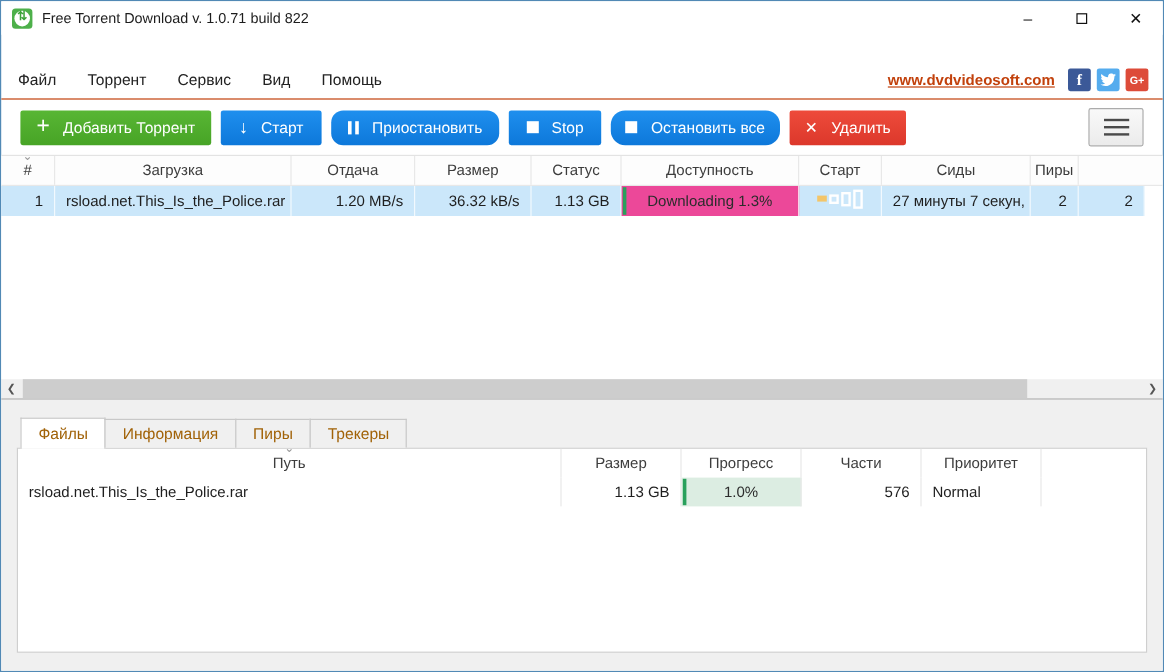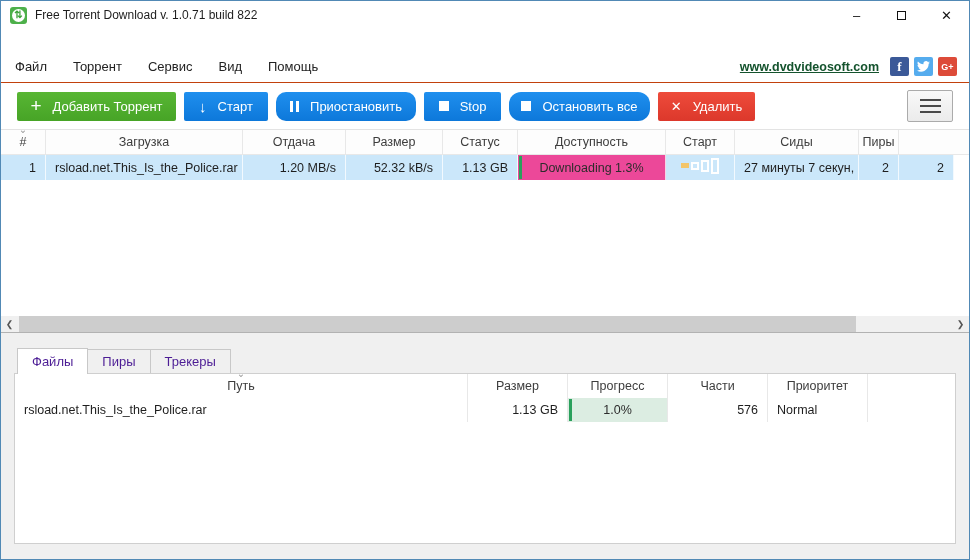--- a/index.html
+++ b/index.html
@@ -12,21 +12,21 @@
   .app-icon-circle { width:13px; height:13px; background:#fff; border-radius:50%; display:flex; align-items:center; justify-content:center; font-size:10px; color:#3da33a; line-height:1; font-weight:bold; }
   .title { margin-left:8px; font-size:12px; color:#1d1d1d; }
   .win-controls { margin-left:auto; display:flex; height:28px; }
   .win-btn { width:45px; height:28px; display:flex; align-items:center; justify-content:center; font-size:13px; color:#111; cursor:default; }
   .max-box { width:9px; height:9px; border:1px solid #111; display:inline-block; }
 
   
   .menubar { height:32px; display:flex; align-items:center; padding:0 12px; border-bottom:1px solid #c2410c; flex:none;margin-top:22px; }
   .menu-item { font-size:13px; color:#222; margin-right:22px; padding:2px 2px; }
   .menu-right { margin-left:auto; display:flex; align-items:center; gap:5px; }
-  .site-link { font-size:12.5px; color:#14532d; text-decoration:underline; font-weight:bold; margin-right:6px; }
+  .site-link { font-size:12.5px; color:#c2410c; text-decoration:underline; font-weight:bold; margin-right:6px; }
   .soc { width:19px; height:19px; border-radius:2px; display:flex; align-items:center; justify-content:center; color:#fff; }
   .soc.fb { background:#3b5998; font-size:13px; font-weight:bold; font-family:"Liberation Serif", serif; }
   .soc.tw { background:#55acee; }
   .soc.gp { background:#dd4b39; font-size:9px; font-weight:bold; }
 
   
   .toolbar { height:47px; display:flex; align-items:center; padding:0 16px; gap:8px; border-bottom:1px solid #e3e3e3; flex:none; }
   .tbtn { height:29px; border-radius:2px; border:none; color:#fff; font-size:13px; font-family:"Liberation Sans", sans-serif; display:flex; align-items:center; justify-content:center; gap:11px; cursor:pointer; }
   .tbtn .ic { display:flex; align-items:center; justify-content:center; }
   .btn-green { background:linear-gradient(#58b634,#47a426); width:159px; }
@@ -65,21 +65,21 @@
 
   
   .hscroll { height:17px; background:#f0f0f0; position:relative; border-bottom:1px solid #b2b2b2; flex:none; }
   .hs-arrow { position:absolute; top:0; width:17px; height:16px; display:flex; align-items:center; justify-content:center; font-size:9px; color:#555; }
   .hs-left { left:0; } .hs-right { right:0; }
   .hs-thumb { position:absolute; left:18px; top:0; width:837px; height:16px; background:#cdcdcd; }
 
   
   .bottom { height:226px; background:#f0f0f0; flex:none; padding-top:14px; }
   .tabs-row { display:flex; margin-left:16px; height:26px; align-items:flex-end; position:relative; z-index:2; }
-  .tab { border:1px solid #c8c8c8; border-bottom:none; background:#f0f0f0; font-size:13px; color:#4c1d95; display:flex; align-items:center; justify-content:center; height:24px; padding:0 14px; margin-right:-1px; }
+  .tab { border:1px solid #c8c8c8; border-bottom:none; background:#f0f0f0; font-size:13px; color:#a16207; display:flex; align-items:center; justify-content:center; height:24px; padding:0 14px; margin-right:-1px; }
   .tab.active { background:#fff; height:26px; margin-bottom:-1px; padding-bottom:1px; }
   .tab-content { margin:0 13px; height:171px; background:#fff; border:1px solid #cfcfcf; position:relative; z-index:1; }
 
   
   .grid-files { display:grid; grid-template-columns:453px 100px 100px 100px 100px 1fr; }
   .fhead { height:24px; }
   .fhead .hc { position:relative; display:flex; align-items:center; justify-content:center; font-size:12.5px; color:#3d3d3d; border-right:1px solid #e8e8e8; white-space:nowrap; }
   .fhead .hc:last-child { border-right:none; }
   .frow { height:24px; font-size:12.5px; color:#1e1e1e; }
   .frow .tc { display:flex; align-items:center; border-right:1px solid #e8e8e8; white-space:nowrap; overflow:hidden; }
@@ -175,21 +175,21 @@
     <div class="hc">Старт</div>
     <div class="hc">Сиды</div>
     <div class="hc">Пиры</div>
     <div class="hc"></div>
   </div>
 
   <div class="trow grid-main">
     <div class="tc ar">1</div>
     <div class="tc al">rsload.net.This_Is_the_Police.rar</div>
     <div class="tc ar">1.20 MB/s</div>
-    <div class="tc ar">52.32 kB/s</div>
+    <div class="tc ar">36.32 kB/s</div>
     <div class="tc ar">1.13 GB</div>
     <div class="tc status-cell">
       <span class="status-bar"></span>
       <span>Downloading 1.3%</span>
     </div>
     <div class="tc avail-cell">
       <b class="ab1"></b>
       <b class="ab2"></b>
       <b class="ab3"></b>
       <b class="ab4"></b>
@@ -204,20 +204,21 @@
 
   <div class="hscroll">
     <span class="hs-arrow hs-left">❮</span>
     <span class="hs-thumb"></span>
     <span class="hs-arrow hs-right">❯</span>
   </div>
 
   <div class="bottom">
     <div class="tabs-row">
       <div class="tab active">Файлы</div>
+      <div class="tab">Информация</div>
       <div class="tab">Пиры</div>
       <div class="tab">Трекеры</div>
     </div>
     <div class="tab-content">
       <div class="fhead grid-files">
         <div class="hc">
           <span class="sort-mark">⌄</span>
           <span>Путь</span>
         </div>
         <div class="hc">Размер</div>

